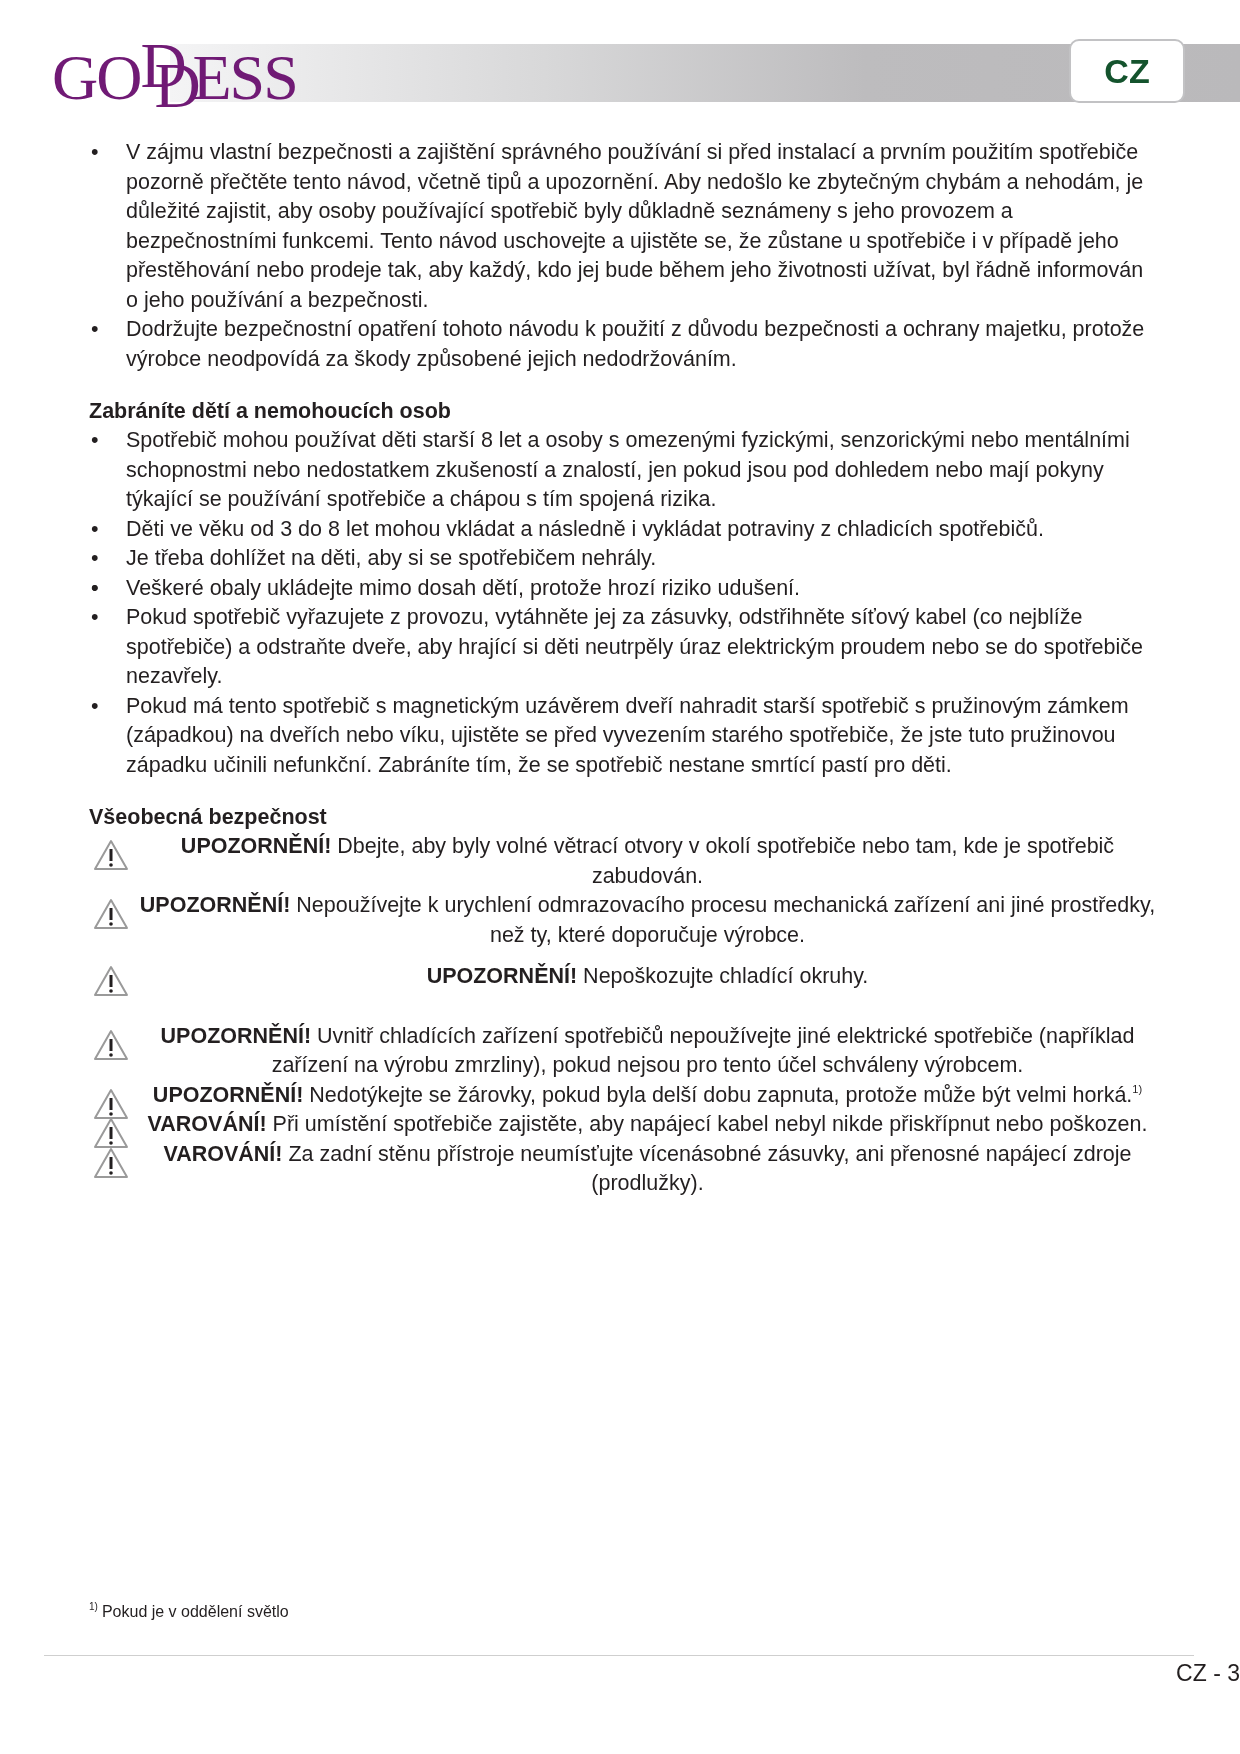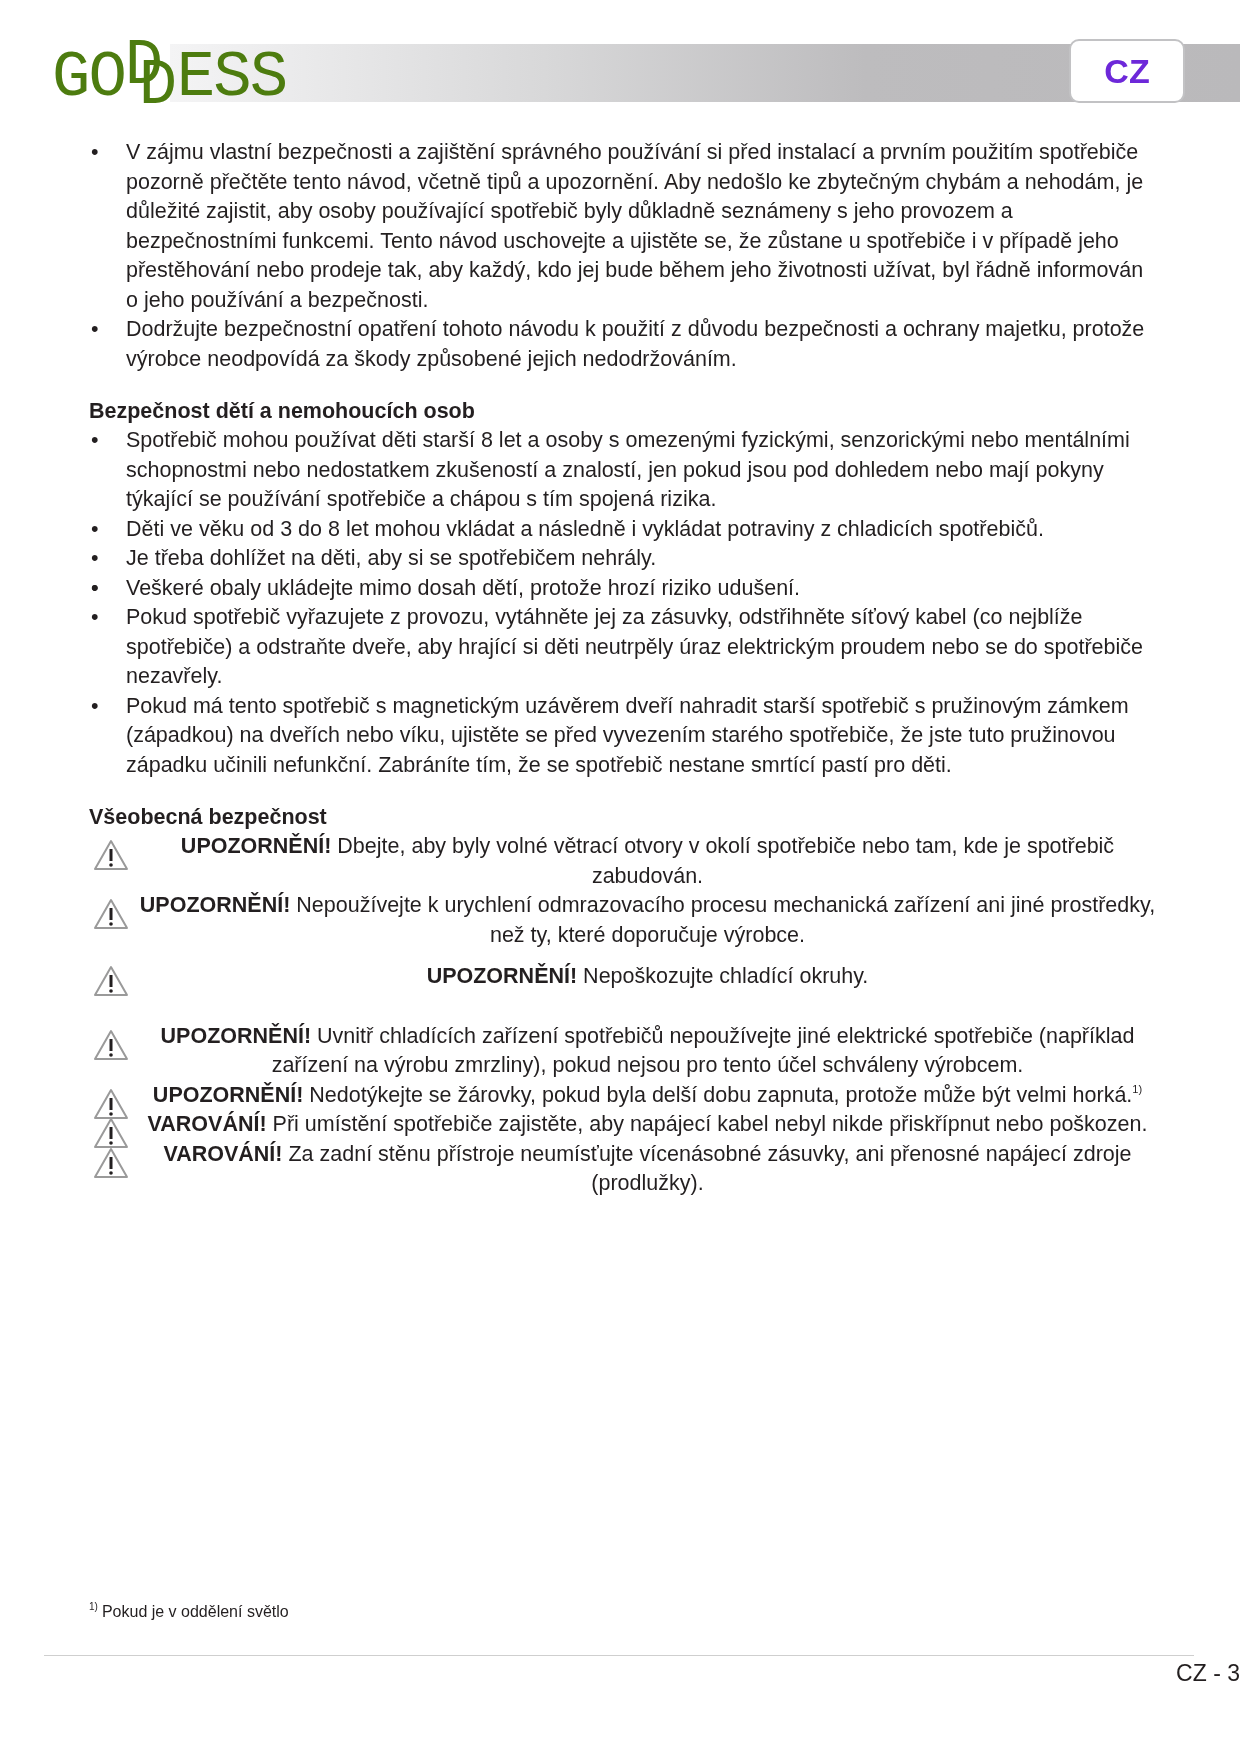--- a/index.html
+++ b/index.html
@@ -3,32 +3,32 @@
   <meta charset="utf-8">
   <style>
     html, body { margin: 0; padding: 0; background: #ffffff; }
     body { width: 1240px; height: 1754px; position: relative; overflow: hidden; font-family: "Liberation Sans", sans-serif; color: #231f20; }
     .header-bar {
       position: absolute; left: 170px; top: 44px; width: 1070px; height: 58px;
       background: linear-gradient(to right, #f4f4f5 0%, #d8d8d9 35%, #bdbcbe 65%, #bab9bb 100%);
     }
     .logo {
       position: absolute; left: 52px; top: 30px; height: 80px;
-      font-family: Liberation Mono, monospace; color: #4d7c0f; font-size: 64px; letter-spacing: -2px;
+      font-family: Liberation Serif, serif; color: #701a75; font-size: 64px; letter-spacing: -2px;
       display: flex; align-items: flex-end; line-height: 1;
     }
     .logo .dd { position: relative; display: inline-block; width: 52px; height: 80px; }
     .logo .dd span { position: absolute; font-size: 64px; }
     .logo .dd .d1 { left: 0; top: 4px; }
     .logo .dd .d2 { left: 14px; top: 24px; }
     .lang-badge {
       position: absolute; left: 1069px; top: 39px; width: 116px; height: 64px;
       background: #ffffff; border: 2px solid #c2c2c4; border-radius: 10px; box-sizing: border-box;
       display: flex; align-items: center; justify-content: center;
-      color: #6d28d9; font-weight: bold; font-size: 34px;
+      color: #14532d; font-weight: bold; font-size: 34px;
     }
     .content { position: absolute; left: 89px; top: 138px; width: 1070px; }
     h1 { margin: 0 0 14px 0; font-size: 27px; font-weight: bold; letter-spacing: 0.2px; }
     h2 { margin: 0; font-size: 21.5px; font-weight: bold; line-height: 30px; }
     ul.bullets { list-style: none; margin: 0; padding: 0; }
     ul.bullets li { position: relative; padding-left: 37px; font-size: 21.5px; line-height: 29.5px; }
     ul.bullets li .bullet { position: absolute; left: 2px; top: 0; }
     .gap { height: 22px; }
     .warn-list { margin: 0; padding: 0; text-align: center; }
     .warn { position: relative; padding-left: 47px; font-size: 21.5px; line-height: 29.5px; margin-bottom: 0; }
@@ -55,21 +55,21 @@
 <div class="lang-badge">CZ</div>
 
 <div class="content">
 
   <ul class="bullets">
     <li><span class="bullet">•</span><span>V zájmu vlastní bezpečnosti a zajištění správného používání si před instalací a prvním použitím spotřebiče pozorně přečtěte tento návod, včetně tipů a upozornění. Aby nedošlo ke zbytečným chybám a nehodám, je důležité zajistit, aby osoby používající spotřebič byly důkladně seznámeny s jeho provozem a bezpečnostními funkcemi. Tento návod uschovejte a ujistěte se, že zůstane u spotřebiče i v případě jeho přestěhování nebo prodeje tak, aby každý, kdo jej bude během jeho životnosti užívat, byl řádně informován o jeho používání a bezpečnosti.</span></li>
     <li><span class="bullet">•</span><span>Dodržujte bezpečnostní opatření tohoto návodu k použití z důvodu bezpečnosti a ochrany majetku, protože výrobce neodpovídá za škody způsobené jejich nedodržováním.</span></li>
   </ul>
 
   <div class="gap"></div>
-  <h2>Bezpečnost dětí a nemohoucích osob</h2>
+  <h2>Zabráníte dětí a nemohoucích osob</h2>
   <ul class="bullets">
     <li><span class="bullet">•</span><span>Spotřebič mohou používat děti starší 8 let a osoby s omezenými fyzickými, senzorickými nebo mentálními schopnostmi nebo nedostatkem zkušeností a znalostí, jen pokud jsou pod dohledem nebo mají pokyny týkající se používání spotřebiče a chápou s tím spojená rizika.</span></li>
     <li><span class="bullet">•</span><span>Děti ve věku od 3 do 8 let mohou vkládat a následně i vykládat potraviny z chladicích spotřebičů.</span></li>
     <li><span class="bullet">•</span><span>Je třeba dohlížet na děti, aby si se spotřebičem nehrály.</span></li>
     <li><span class="bullet">•</span></li>
     <li><span class="bullet">•</span><span>Veškeré obaly ukládejte mimo dosah dětí, protože hrozí riziko udušení.</span></li>
     <li><span class="bullet">•</span><span>Pokud spotřebič vyřazujete z provozu, vytáhněte jej za zásuvky, odstřihněte síťový kabel (co nejblíže spotřebiče) a odstraňte dveře, aby hrající si děti neutrpěly úraz elektrickým proudem nebo se do spotřebiče nezavřely.</span></li>
     <li><span class="bullet">•</span><span>Pokud má tento spotřebič s magnetickým uzávěrem dveří nahradit starší spotřebič s pružinovým zámkem (západkou) na dveřích nebo víku, ujistěte se před vyvezením starého spotřebiče, že jste tuto pružinovou západku učinili nefunkční. Zabráníte tím, že se spotřebič nestane smrtící pastí pro děti.</span></li>
   </ul>
 

